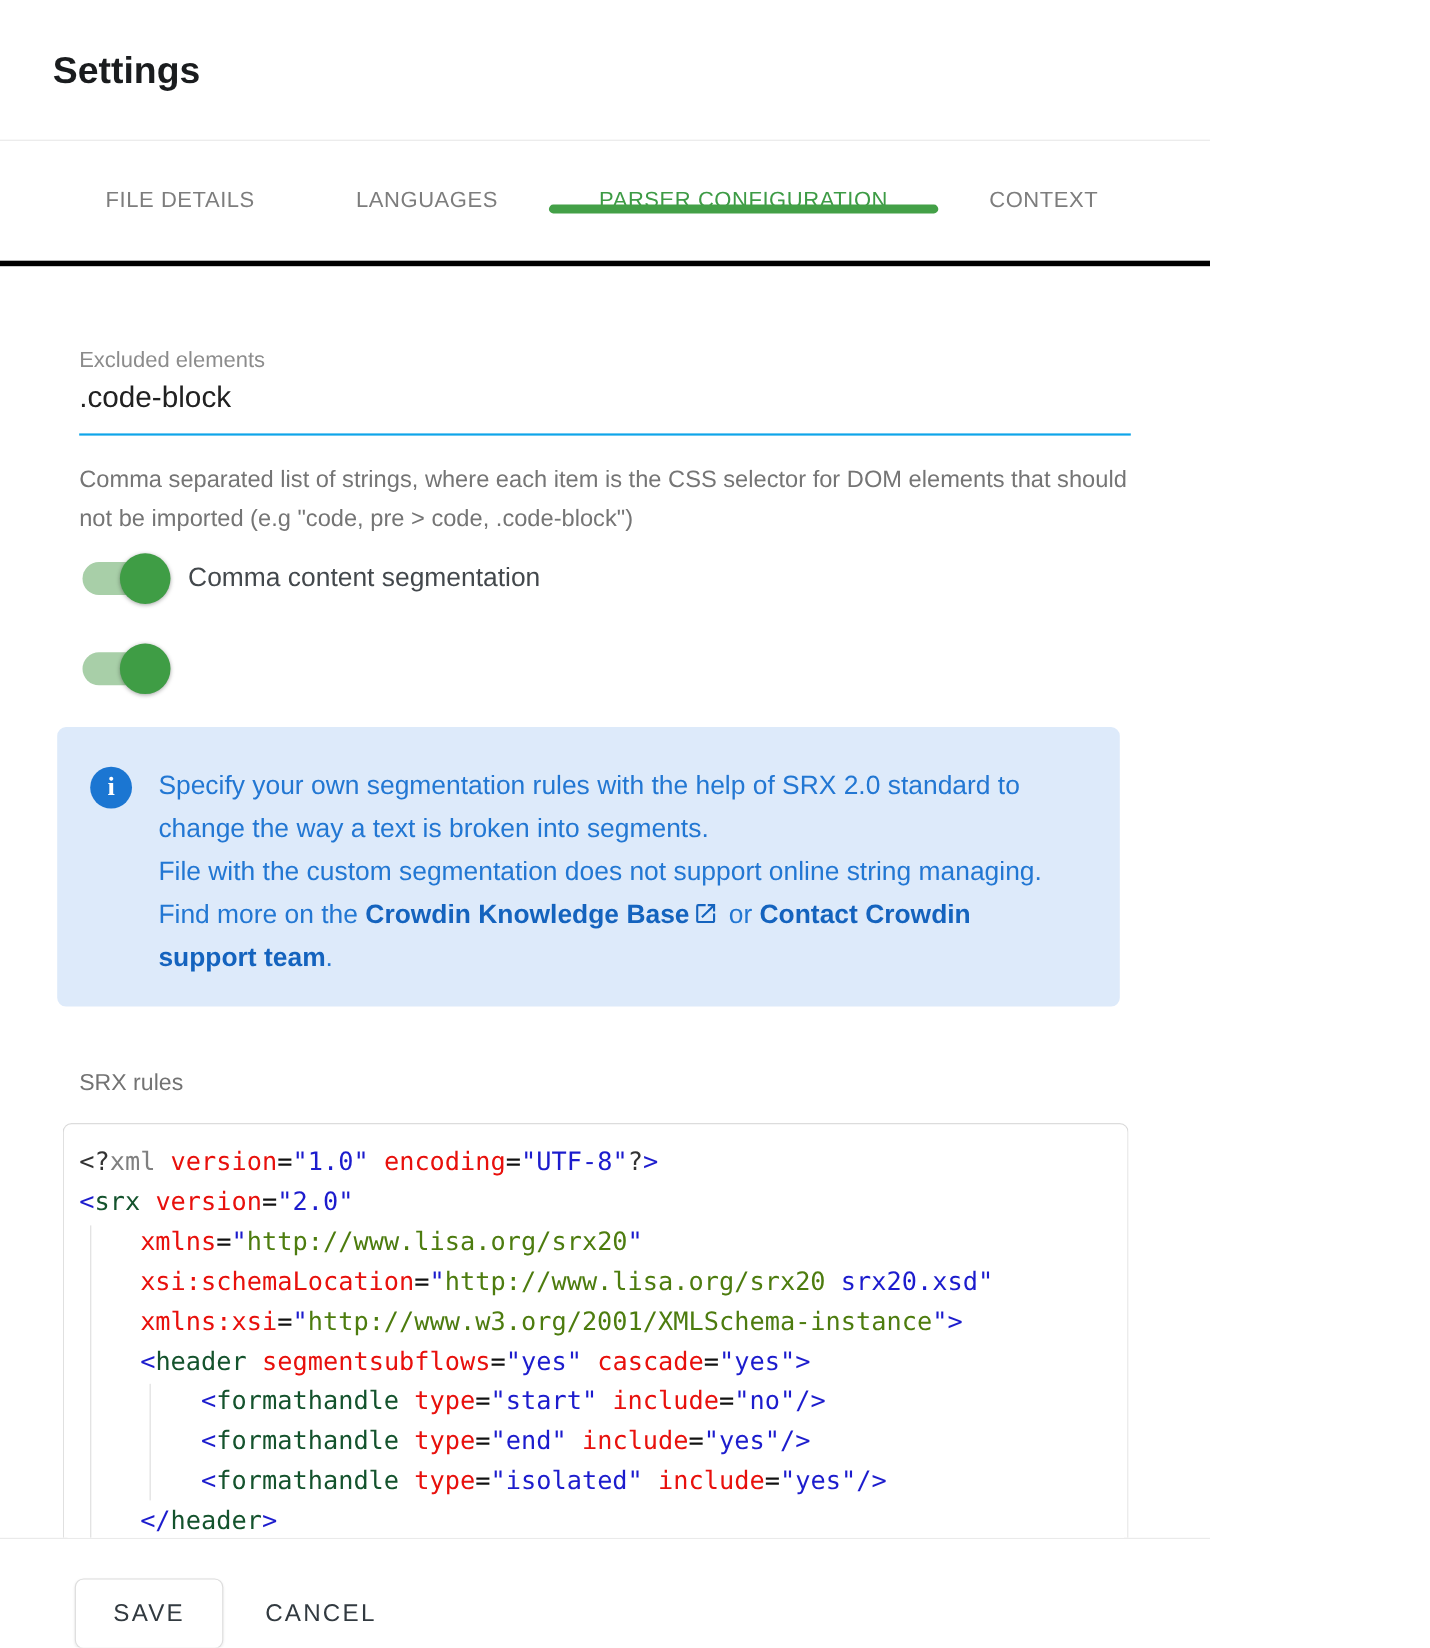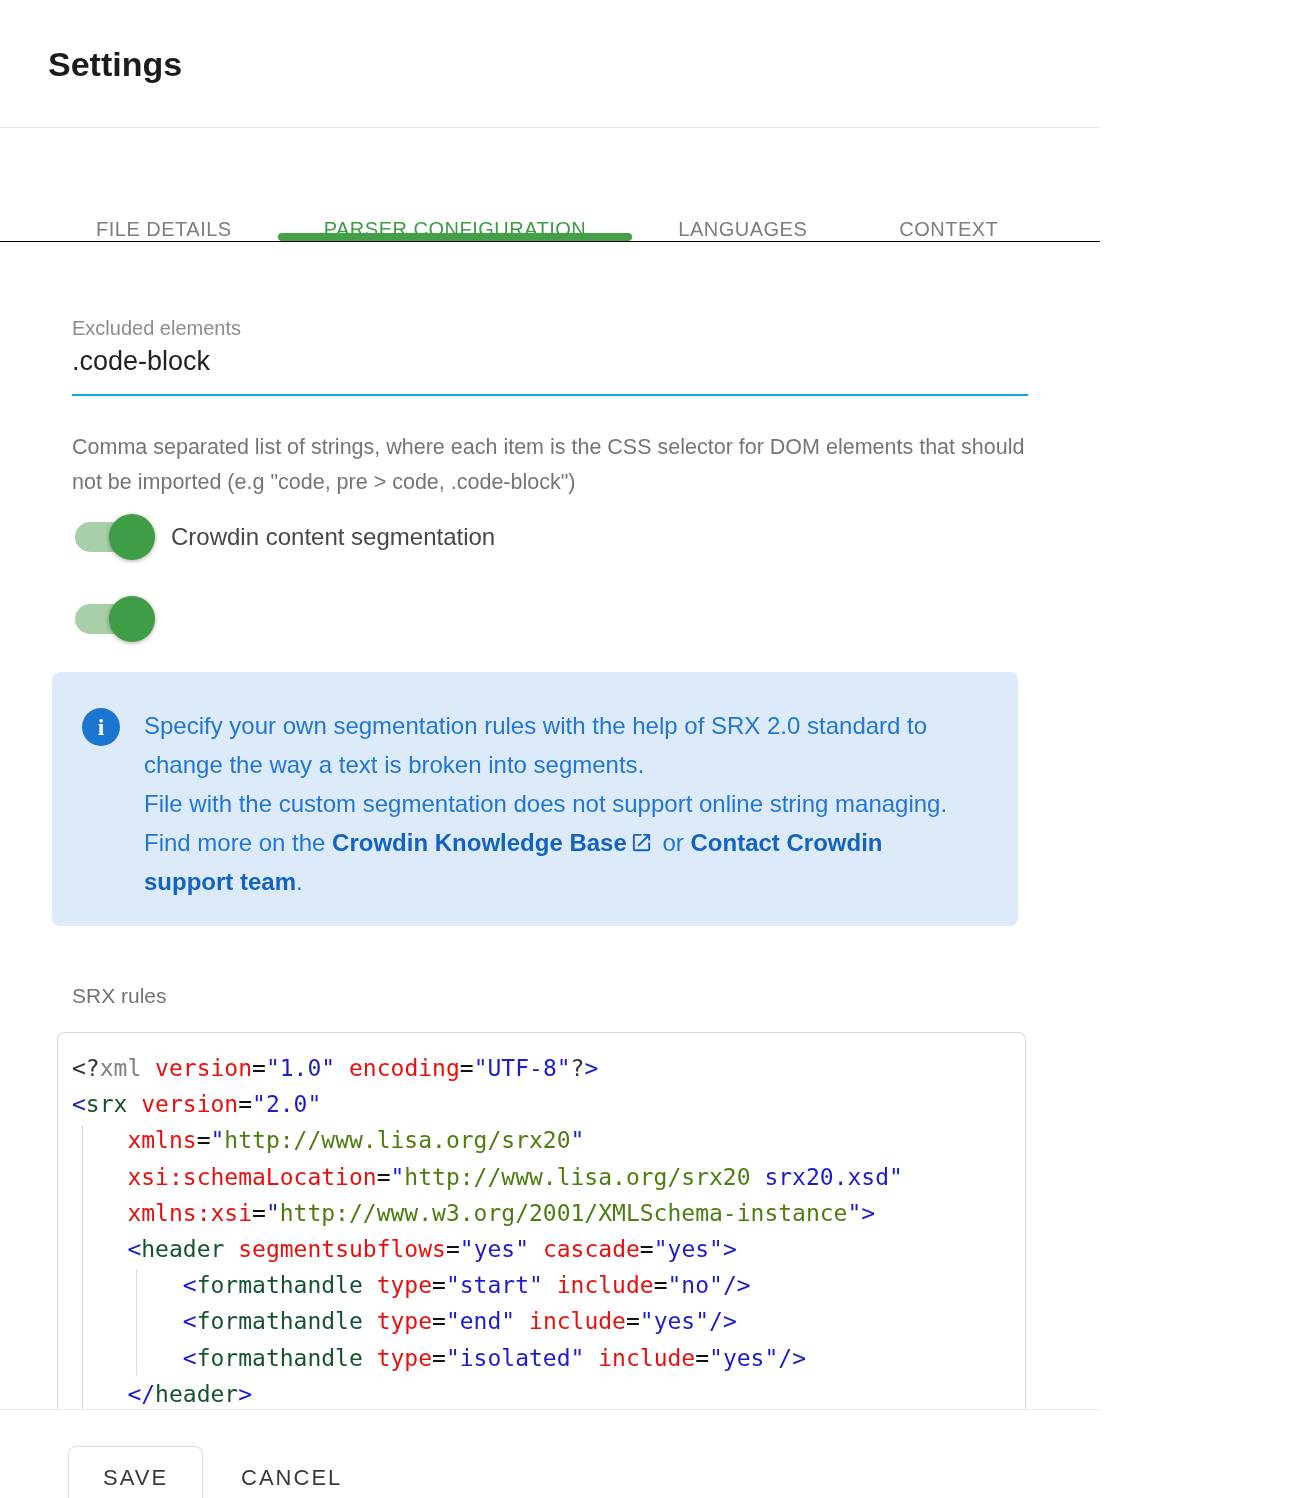--- a/index.html
+++ b/index.html
@@ -5,32 +5,32 @@
   * { margin:0; padding:0; box-sizing:border-box; }
   html,body { background:#fff; }
   body { font-family:"Liberation Sans", sans-serif; }
   .page { position:relative; width:1100px; height:1498px; background:#fff; overflow:hidden; }
 
   
   .hdr { padding:42px 48px 0; height:128px; border-bottom:1px solid #e8e8e8; }
   .hdr h1 { font-size:34px; line-height:44px; font-weight:700; color:#1a1c1e; }
 
   
-  .tabbar { display:flex; align-items:flex-end; height:114px; border-bottom:1px solid #000000; padding-left:50px; }
+  .tabbar { display:flex; align-items:center; height:114px; border-bottom:5px solid #000000; padding-left:50px; }
   .tab { position:relative; display:flex; align-items:center; padding:0 46px; font-size:20px; font-weight:500;
          letter-spacing:0.5px; color:#7d7d7d; cursor:pointer; white-space:nowrap; }
   .tab.active { color:#3d9b45; }
   .tab.active::after { content:""; position:absolute; left:0; right:0; bottom:0; height:8px; border-radius:4px; background:#43a047; }
 
   
   .content { padding:0 72px; }
   .field-label { margin-top:74px; font-size:20px; line-height:24px; color:#8c8c8c; }
   .field-value { font-size:27px; line-height:42px; color:#212121; padding-bottom:12px;
                  border-bottom:2px solid #0ea5e9; cursor:text; }
-  .field-help { margin-top:34px; font-size:21.5px; line-height:35px; color:#757575; max-width:1160px; }
+  .field-help { margin-top:23px; font-size:21.5px; line-height:35px; color:#757575; max-width:1160px; }
 
   .toggle-row { display:flex; align-items:center; height:46px; margin-top:14px; }
   .toggle-row + .toggle-row { margin-top:36px; }
   .toggle { position:relative; width:76px; height:30px; border-radius:15px; background:#a8cfa8; margin-left:3px; cursor:pointer; flex:none; }
   .toggle .knob { position:absolute; top:-8px; right:-4px; width:46px; height:46px; border-radius:50%;
                   background:#3f9d45; box-shadow:0 1px 4px rgba(0,0,0,0.35); }
   .toggle-label { margin-left:20px; font-size:24px; color:#43484c; }
 
   
   .info-box { margin:30px 10px 0 -20px; background:#ddeafa; border-radius:8px; padding:34px 60px 25px 30px; display:flex; }
@@ -72,42 +72,42 @@
 <div class="page">
 
   <div class="hdr">
     <h1>Settings</h1>
   </div>
 
   <div class="tabbar">
     <div class="tab">
         <span>FILE DETAILS</span>
       </div>
+    <div class="tab">
+        <span>LANGUAGES</span>
+      </div>
     <div class="tab active">
         <span>PARSER CONFIGURATION</span>
-      </div>
-    <div class="tab">
-        <span>LANGUAGES</span>
       </div>
     <div class="tab">
         <span>CONTEXT</span>
       </div>
   </div>
 
   <div class="content">
 
     <div class="field-label">Excluded elements</div>
     <div class="field-value">.code-block</div>
     <div class="field-help">Comma separated list of strings, where each item is the CSS selector for DOM elements that should not be imported (e.g "code, pre &gt; code, .code-block")</div>
 
     <div class="toggle-row">
       <span class="toggle on">
           <span class="knob"></span>
         </span>
-      <span class="toggle-label">Crowdin content segmentation</span>
+      <span class="toggle-label">Comma content segmentation</span>
     </div>
 
     <div class="toggle-row">
       <span class="toggle on">
           <span class="knob"></span>
         </span>
     </div>
 
     <div class="info-box">
       <div class="info-icon">i</div>

